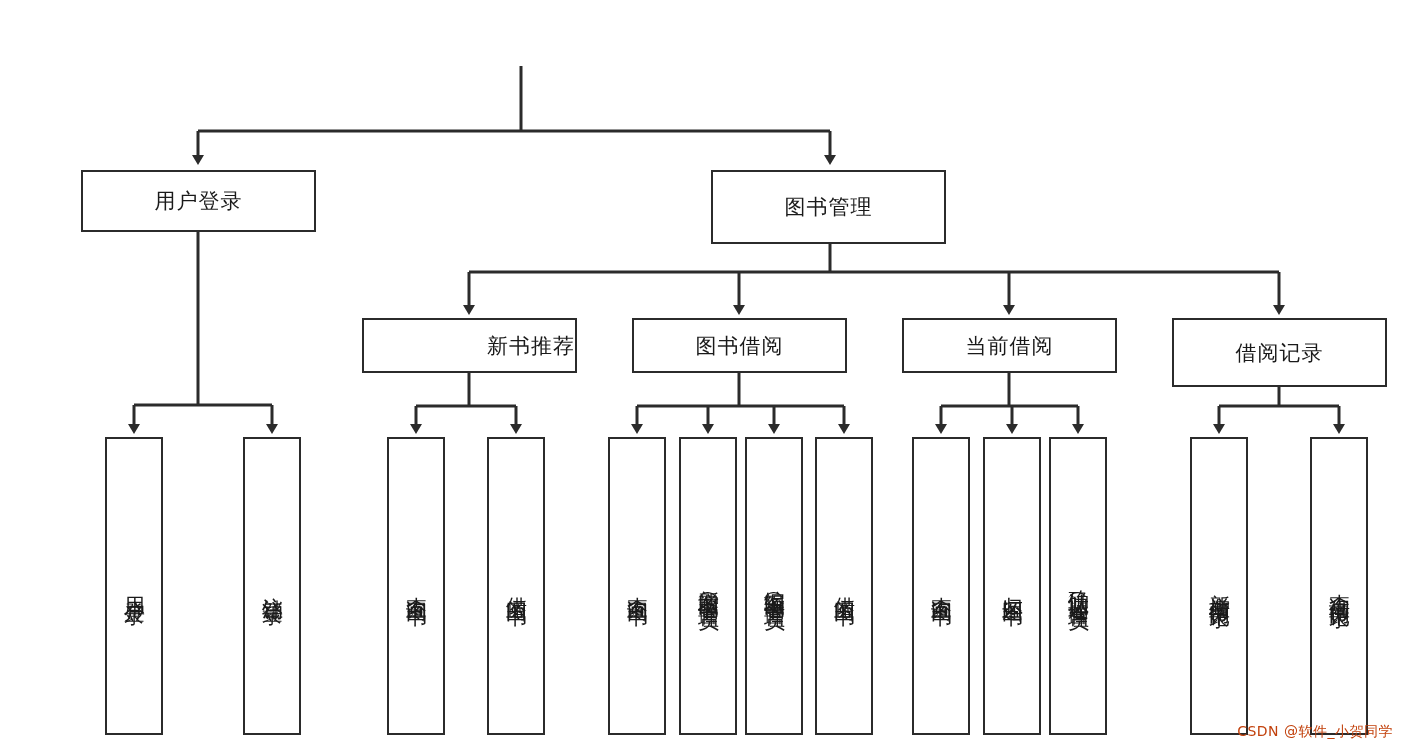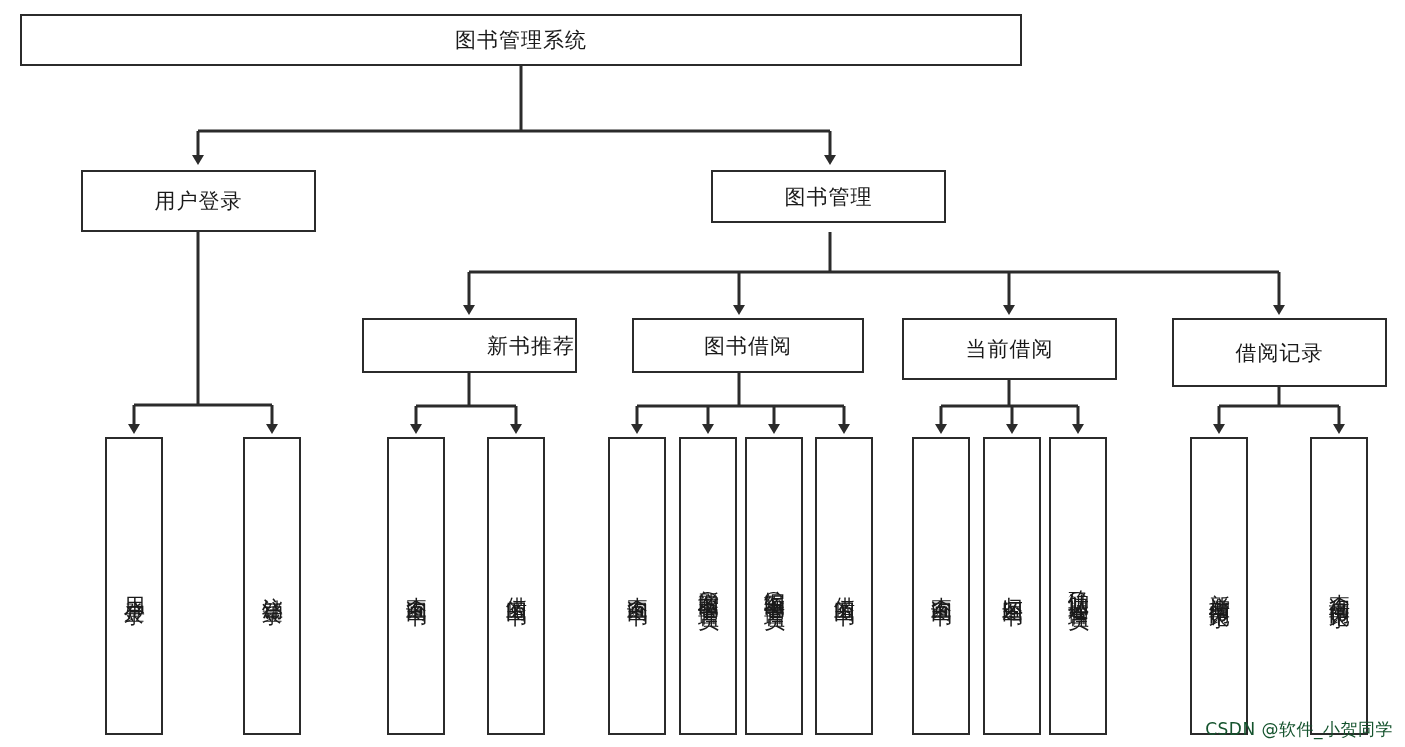--- a/index.html
+++ b/index.html
@@ -52,22 +52,22 @@
     white-space: nowrap;
   }
   .label {
     display: block;
     white-space: nowrap;
   }
   #watermark {
     position: absolute;
     right: 12px;
     bottom: 6px;
-    font-size: 17px;
-    color: #14532d;
+    font-size: 14px;
+    color: #c2410c;
     letter-spacing: 0.5px;
     user-select: none;
   }
 </style>
 </head>
 <body>
 
 <div id="canvas">
 
   <svg id="edges" viewBox="0 0 1405 747" xmlns="http://www.w3.org/2000/svg">
@@ -125,38 +125,35 @@
     </g>
 
     <g stroke="#2b2b2b" stroke-width="3" fill="none">
       <path d="M1279,373 L1279,406"></path>
       <path d="M1219,406 L1339,406"></path>
       <path d="M1219,406 L1219,425" marker-end="url(#arrow)"></path>
       <path d="M1339,406 L1339,425" marker-end="url(#arrow)"></path>
     </g>
   </svg>
 
-  <div class="node horiz" style="left:20px; top:14px; width:1002px; height:52px;">
-    <span class="label">图书管理系统</span>
-  </div>
 
   <div class="node horiz" style="left:81px; top:170px; width:235px; height:62px;">
     <span class="label">用户登录</span>
   </div>
-  <div class="node horiz" style="left:711px; top:170px; width:235px; height:53px;align-items:center;">
+  <div class="node horiz" style="left:711px; top:170px; width:235px; height:74px;align-items:center;">
     <span class="label">图书管理</span>
   </div>
 
   <div class="node horiz" style="left:362px; top:318px; width:215px; height:55px;justify-content:flex-end;">
     <span class="label">新书推荐</span>
   </div>
-  <div class="node horiz" style="left:632px; top:318px; width:232px; height:55px;">
+  <div class="node horiz" style="left:632px; top:318px; width:215px; height:55px;">
     <span class="label">图书借阅</span>
   </div>
-  <div class="node horiz" style="left:902px; top:318px; width:215px; height:62px;">
+  <div class="node horiz" style="left:902px; top:318px; width:215px; height:55px;">
     <span class="label">当前借阅</span>
   </div>
   <div class="node horiz" style="left:1172px; top:318px; width:215px; height:69px;">
     <span class="label">借阅记录</span>
   </div>
 
   <div class="node vert" style="left:105px; top:437px; width:58px; height:298px;">
     <span class="label">用户登录</span>
   </div>
   <div class="node vert" style="left:243px; top:437px; width:58px; height:298px;">

